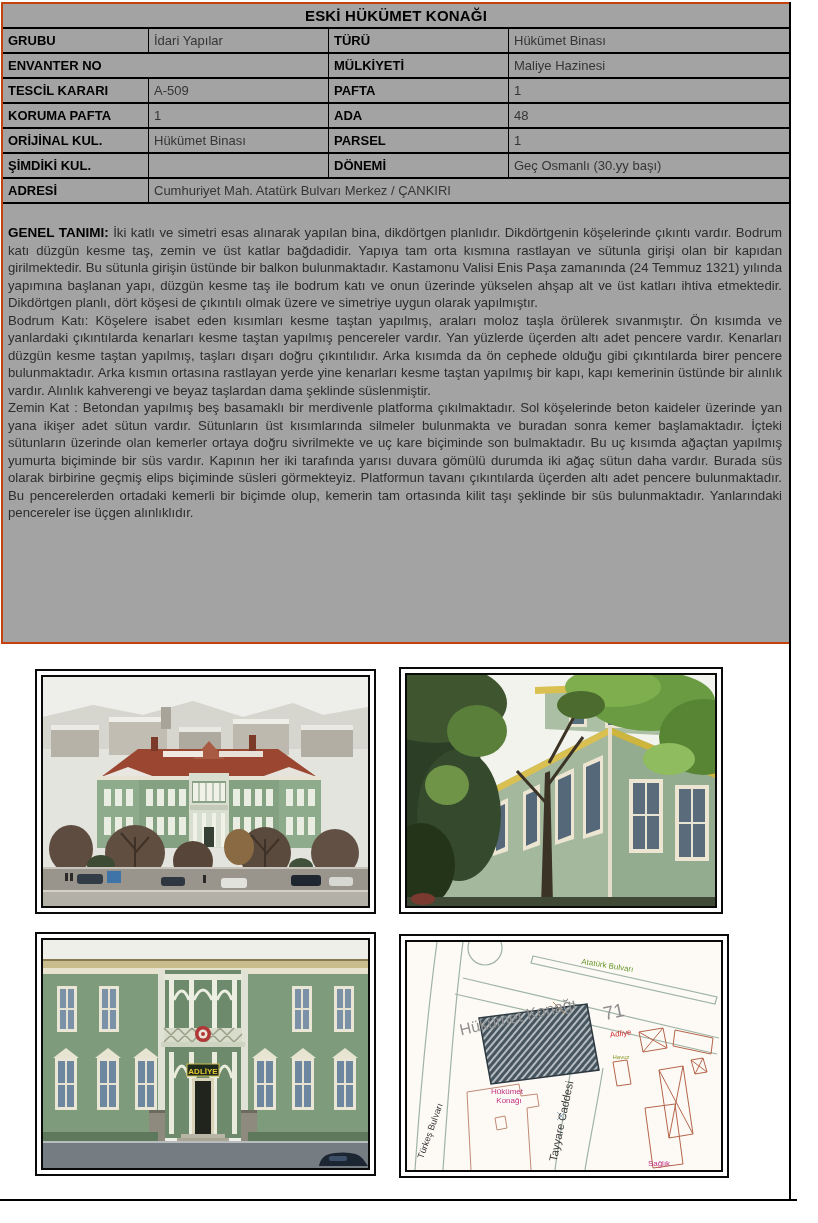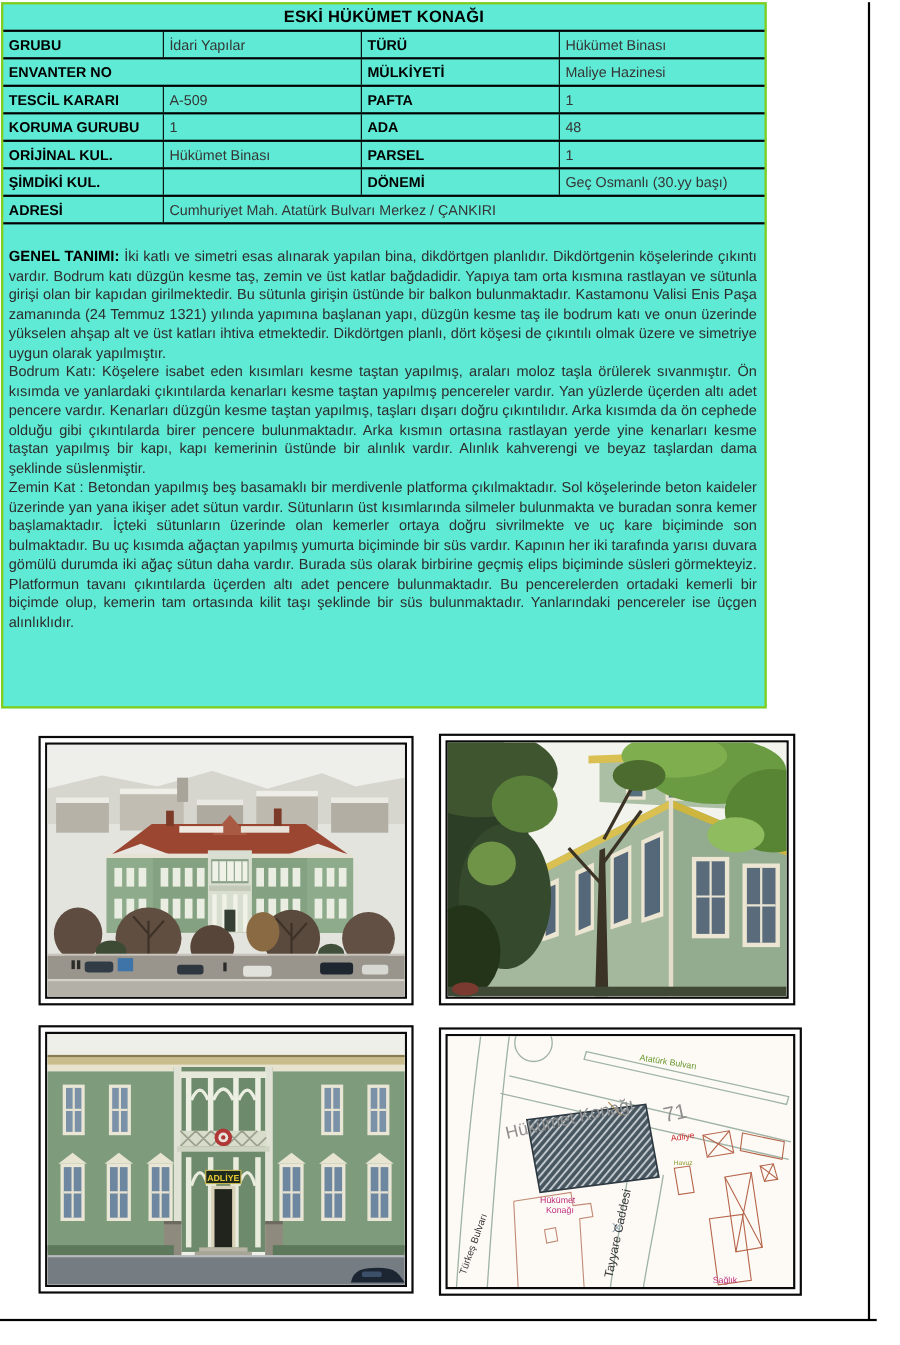--- a/index.html
+++ b/index.html
@@ -1,21 +1,21 @@
 <!DOCTYPE html>
 <html><head>
 <meta charset="utf-8">
 <style>
   html,body{margin:0;padding:0;background:#fff;}
   body{font-family:"Liberation Sans","DejaVu Sans",sans-serif;color:#1a1a1a;}
   #page{position:relative;width:818px;height:1223px;background:#ffffff;overflow:hidden;}
 
   
-  .doc-table{position:absolute;left:1px;top:2px;width:696px;box-sizing:border-box;
-             border:2px solid #84cc16;background:#5eead4;}
+  .doc-table{position:absolute;left:1px;top:2px;width:790px;box-sizing:border-box;
+             border:2px solid #c2410c;background:#a3a3a3;}
   .title-row{height:23px;line-height:23px;border-bottom:2px solid #000;
              text-align:center;font-weight:bold;font-size:15px;letter-spacing:.2px;color:#000;}
   .tr{display:grid;grid-template-columns:145px 180px 180px 281px;border-bottom:2px solid #000;height:23px;}
   .tr-addr{display:grid;grid-template-columns:145px 641px;border-bottom:2px solid #000;height:23px;}
   .td{padding-left:5px;line-height:23px;font-size:13px;overflow:hidden;white-space:nowrap;box-sizing:border-box;}
   .lbl{font-weight:bold;color:#000;}
   .val{color:#353535;}
   .bl{border-left:1px solid #000;}
   .desc{padding:20px 7px 4px 5px;min-height:414px;font-size:13.2px;line-height:17.5px;
         text-align:justify;color:#2d2d2d;}
@@ -55,21 +55,21 @@
       <div class="td lbl bl">MÜLKİYETİ</div>
       <div class="td val bl">Maliye Hazinesi</div>
     </div>
     <div class="tr">
       <div class="td lbl">TESCİL KARARI</div>
       <div class="td val bl">A-509</div>
       <div class="td lbl bl">PAFTA</div>
       <div class="td val bl">1</div>
     </div>
     <div class="tr">
-      <div class="td lbl">KORUMA GURUBU</div>
+      <div class="td lbl">KORUMA PAFTA</div>
       <div class="td val bl">1</div>
       <div class="td lbl bl">ADA</div>
       <div class="td val bl">48</div>
     </div>
     <div class="tr">
       <div class="td lbl">ORİJİNAL KUL.</div>
       <div class="td val bl">Hükümet Binası</div>
       <div class="td lbl bl">PARSEL</div>
       <div class="td val bl">1</div>
     </div>

